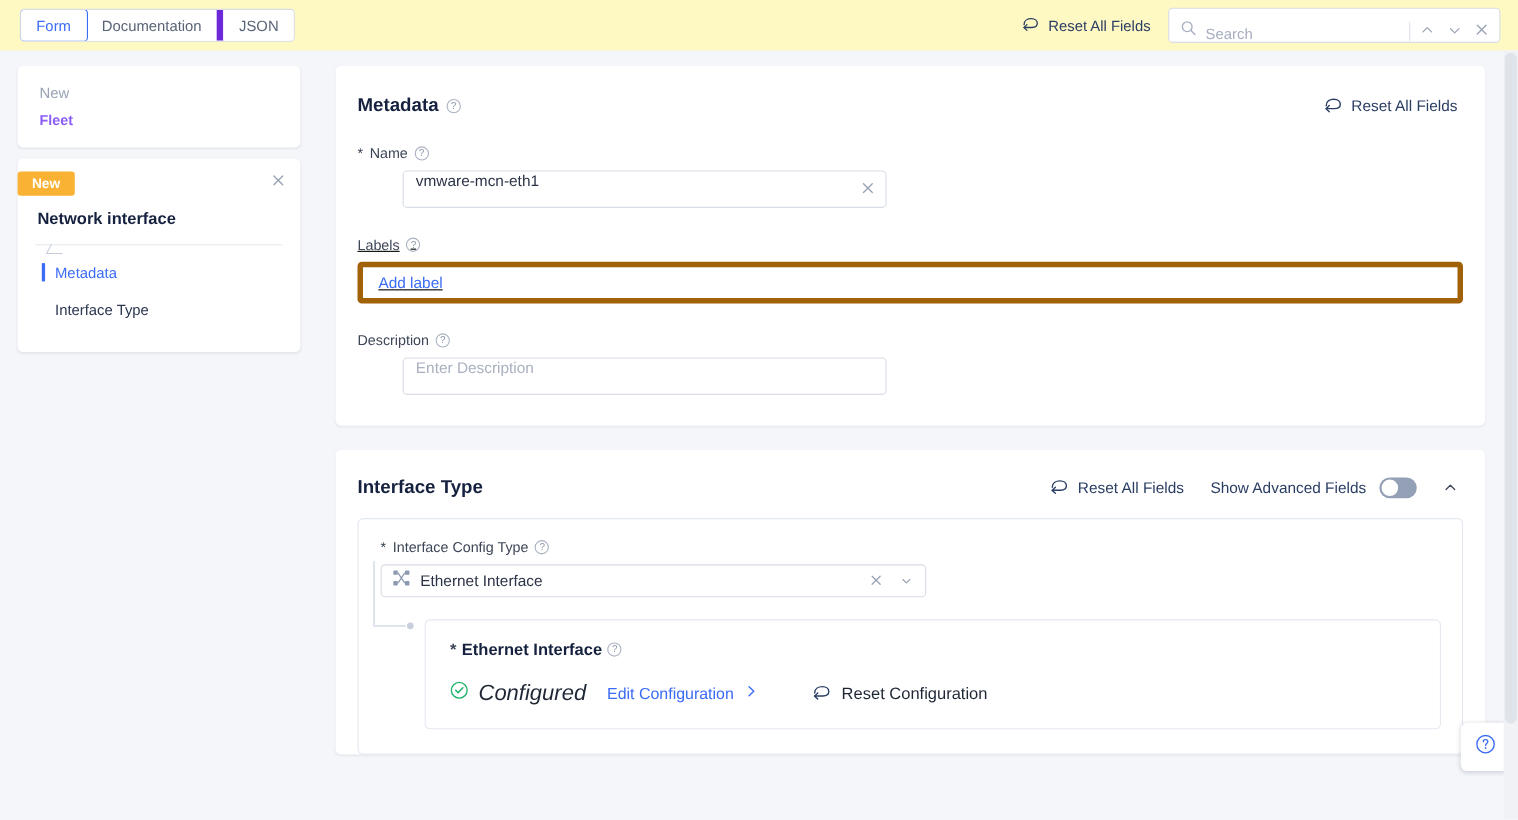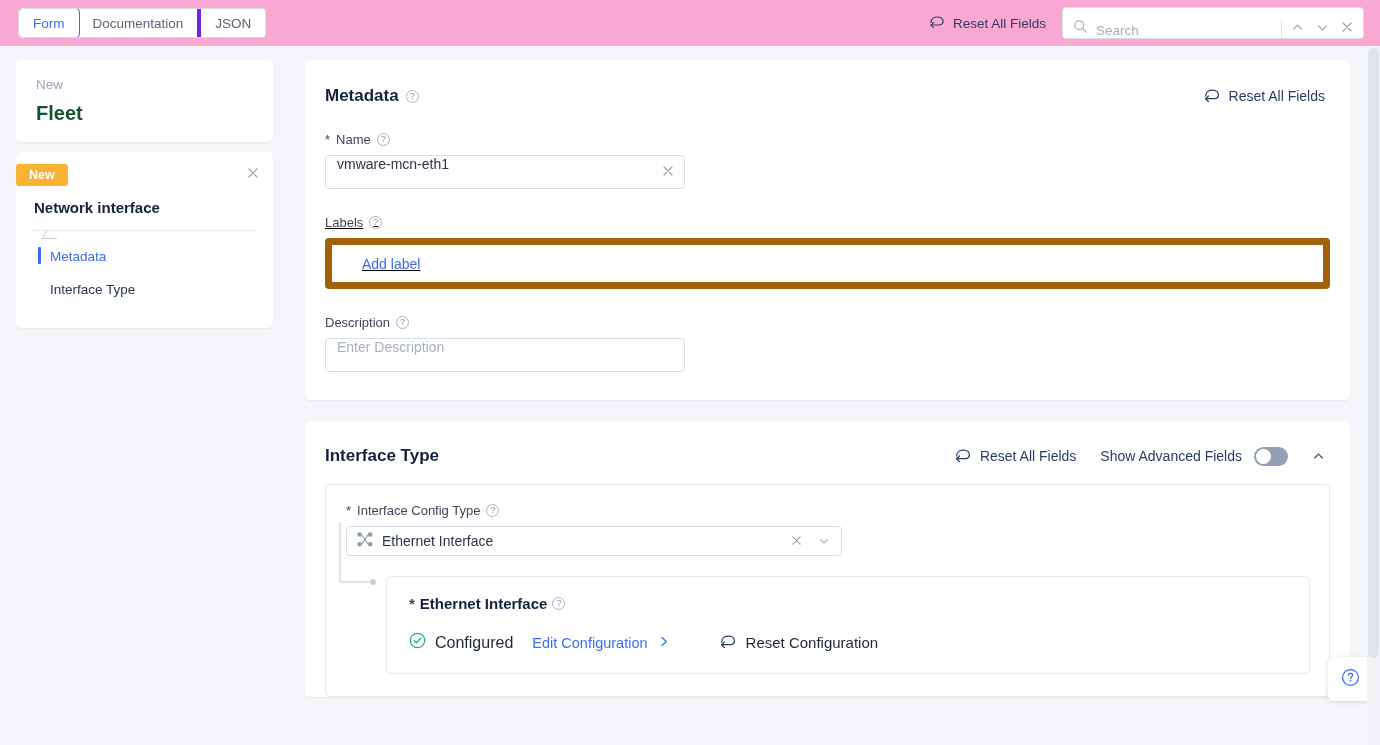--- a/index.html
+++ b/index.html
@@ -7,33 +7,33 @@
     width: 1380px; height: 745px;
     font-family: "Liberation Sans", sans-serif;
     background: #f4f6f9;
     overflow: hidden;
   }
   body { position: relative; }
 
   
   .topbar {
     position: absolute; top: 0; left: 0; width: 1380px; height: 46px;
-    background: #f9a8d4;
+    background: #fef9c3;
     display: flex; align-items: center; gap: 40px;
   }
   .seg-group {
     display: flex; margin-left: 18px; height: 30px;
     border: 1px solid #d7dce5; border-radius: 4px; overflow: hidden;
     background: #fff;
   }
   .seg {
     display: flex; align-items: center; justify-content: center;
     padding: 0 14px; height: 100%;
     font-size: 13.5px; color: #5a6477;
-    border-right: 4px solid #6d28d9;
+    border-right: 6px solid #6d28d9;
     background: #fff; cursor: pointer;
     white-space: nowrap;
   }
   .seg:last-child { border-right: none; }
   .seg.active {
     color: #3b6cf5; border: 1px solid #3b6cf5; border-radius: 4px;
     margin: -1px; height: 30px; position: relative; z-index: 2;
     background: #fff;
   }
 
@@ -76,21 +76,21 @@
   
   .sidebar { position: absolute; left: 16px; top: 14px; width: 257px; }
   .side-card {
     background: #fff; border-radius: 5px;
     box-shadow: 0 1px 2px rgba(22,35,70,.07);
   }
   .breadcrumb-card { padding: 12px 0 12px 0; margin-bottom: 10px; }
   .bc-item {
     padding: 5px 20px; font-size: 13.5px; color: #9aa3b5; cursor: pointer;
   }
-  .bc-item.strong { color: #14532d; font-weight: bold; font-size: 20px; }
+  .bc-item.strong { color: #8b5cf6; font-weight: bold; font-size: 13px; }
 
   .nav-card { padding: 0 0 22px 0; position: relative; }
   .badge-row {
     display: flex; align-items: flex-start; justify-content: space-between;
     padding: 12px 14px 0 0;
   }
   .badge-new {
     background: #f9b233; color: #fff; font-size: 12.5px; font-weight: bold;
     padding: 4px 13px; border-radius: 3px; margin-left: 0;
   }
@@ -141,37 +141,37 @@
   }
 
   
   .field { padding: 0 20px; }
   .fl {
     font-size: 13px; color: #3d4657; display: flex; align-items: center; gap: 6px;
     margin-bottom: 8px;
   }
   .req { color: #3d4657; }
   .input-wrap {
-    position: relative; width: 360px; height: 34px;
+    position: relative; width: 440px; height: 34px;
     border: 1px solid #d7dce5; border-radius: 4px; background: #fff;
-    display: flex; align-items: center; padding: 0 30px 17px 11px;
+    display: flex; align-items: center; padding: 0 30px 17px 11px; margin-left: 41px;
   }
   .input-wrap input {
     width: 100%; border: none; outline: none; background: transparent;
     font-size: 14px; color: #2b3346;
     font-family: "Liberation Sans", sans-serif;
   }
   .input-wrap input::placeholder { color: #a9b0bf; }
   .clear-x {
     position: absolute; right: 10px; top: 50%; transform: translateY(-50%);
     color: #98a1b3; font-size: 14px; cursor: pointer; line-height: 1;
   }
   .labels-box {
-    height: 51px; border: 7px solid #a16207; border-radius: 4px;
-    display: flex; align-items: center; padding: 0 30px;
+    height: 38px; border: 5px solid #a16207; border-radius: 4px;
+    display: flex; align-items: center; padding: 0 14px;
     background: #fff; width: 1005px;
   }
   .add-label { color: #3b6cf5; font-size: 14px; cursor: pointer; }
 
   
   .inner-panel {
     margin: 18px 20px 20px 20px; border: 1px solid #e4e8ef; border-radius: 5px;
     padding: 18px 20px 22px 20px; position: relative;
   }
   .select-wrap {
@@ -201,21 +201,21 @@
     padding: 18px 20px 20px 22px;
     width: 924px;
   }
   .sub-title {
     font-size: 15px; font-weight: bold; color: #15213f;
     display: flex; align-items: center; gap: 5px; margin-bottom: 20px;
   }
   .status-row { display: flex; align-items: center; gap: 14px; }
   .configured {
     display: flex; align-items: center; gap: 9px;
-    font-size: 16px; color: #1f2735;
+    font-size: 20px; color: #1f2735; font-style: italic;
   }
   .edit-config {
     color: #3b6cf5; font-size: 14.5px; cursor: pointer;
     display: flex; align-items: center; gap: 10px; margin-left: 5px;
   }
   .reset-config {
     display: flex; align-items: center; gap: 9px;
     font-size: 15px; color: #1f2735; cursor: pointer; margin-left: 34px;
   }
 

